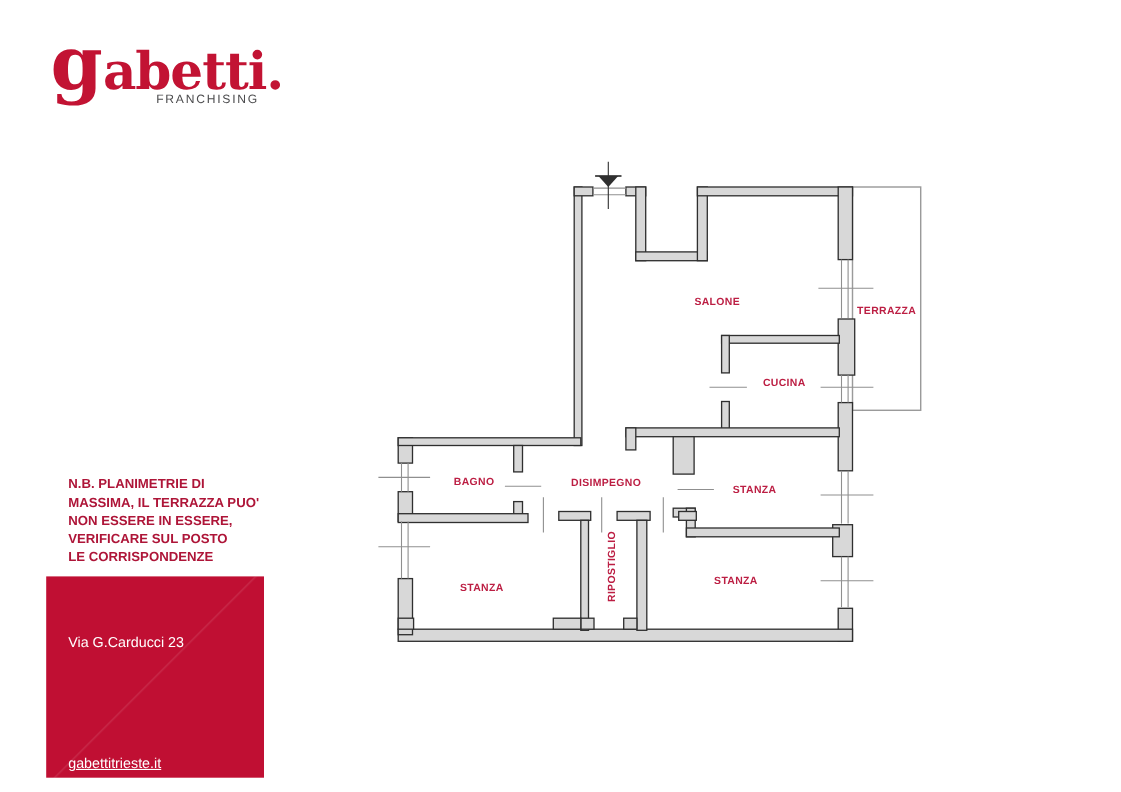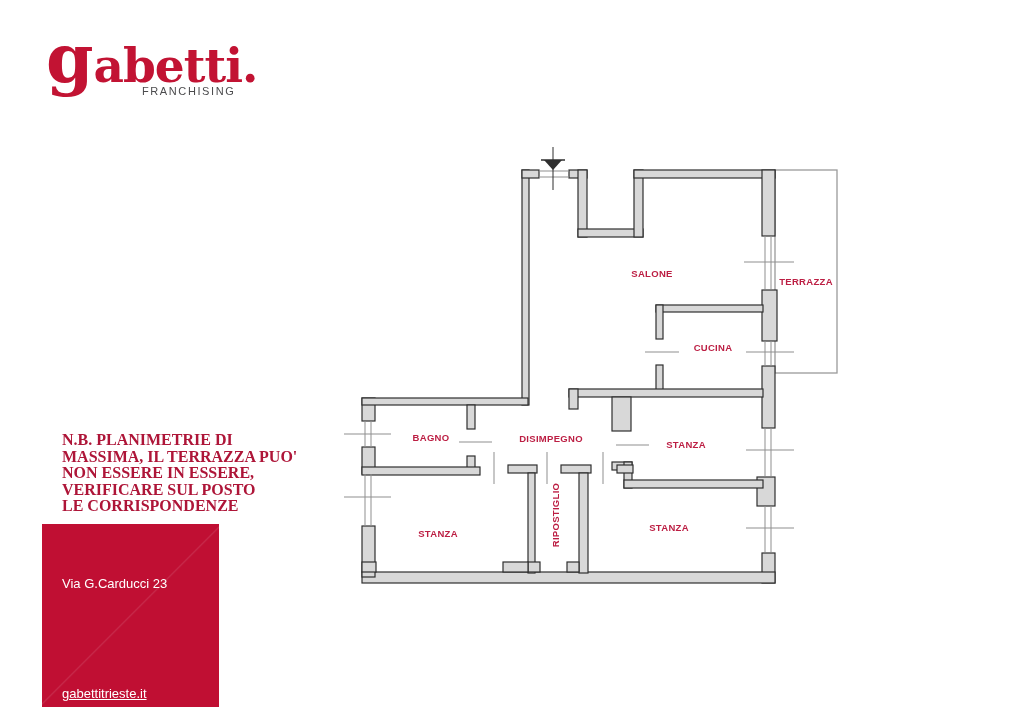--- a/index.html
+++ b/index.html
@@ -6,24 +6,24 @@
   html,body{margin:0;padding:0;background:#ffffff;}
   .page{position:relative;width:1019px;height:720px;background:#ffffff;overflow:hidden;
         font-family:"Liberation Sans", sans-serif;}
   
   .logo{position:absolute;left:46px;top:24px;white-space:nowrap;}
   .logo .g{font-family:"DejaVu Serif", serif;font-weight:bold;font-size:68px;line-height:1;}
   .logo .rest{font-family:"DejaVu Serif", serif;font-weight:bold;font-size:47px;line-height:1;letter-spacing:-1px;}
   .franchising{position:absolute;left:142px;top:85px;font-size:11px;font-weight:normal;
                letter-spacing:1.6px;}
   
-  .disclaimer{position:absolute;left:62px;top:432px;font-size:16px;font-weight:bold;
-              line-height:16.5px;letter-spacing:0px;font-family:Liberation Serif, serif;}
+  .disclaimer{position:absolute;left:62px;top:432px;font-size:12px;font-weight:bold;
+              line-height:16.5px;letter-spacing:0px;}
   
-  .contact-box{position:absolute;left:42px;top:524px;width:177px;height:183px;
+  .contact-box{position:absolute;left:42px;top:524px;width:198px;height:183px;
       background-image:
         linear-gradient(135deg, transparent 49.5%, rgba(255,255,255,0.10) 50%, transparent 50.6%);}
   .contact-lines{position:absolute;left:20px;top:50px;color:#ffffff;font-size:13px;
                  line-height:19.3px;font-weight:normal;}
   .contact-site{position:absolute;left:20px;top:162px;color:#ffffff;font-size:13px;text-decoration:underline;}
   
   .plan{position:absolute;left:0;top:0;}
   .room-label{font-family:"Liberation Sans", sans-serif;font-weight:bold;font-size:9.5px;
               letter-spacing:0.3px;}
 </style>

